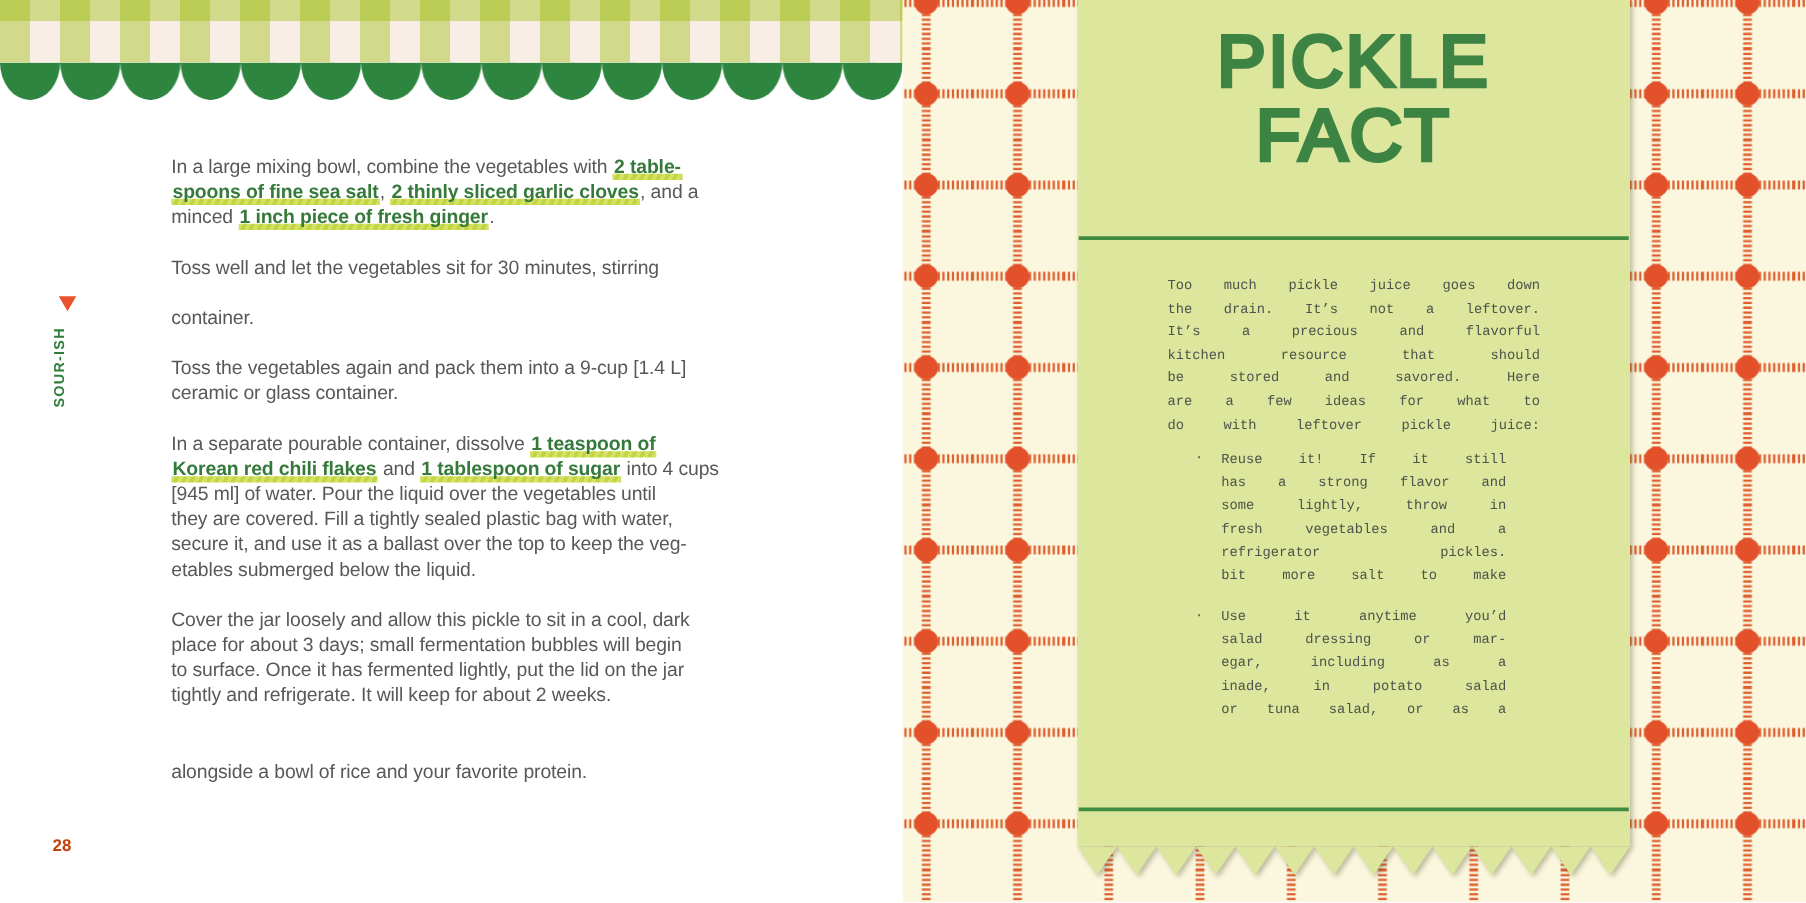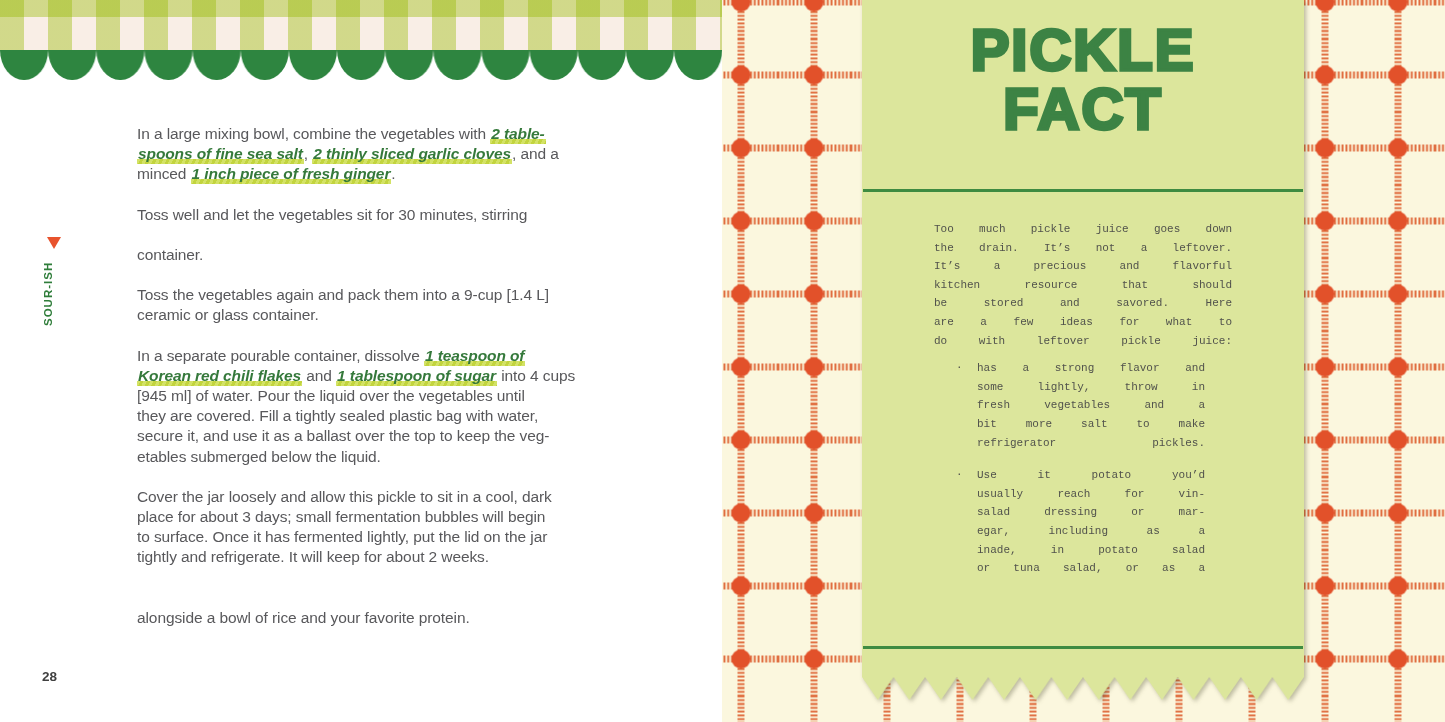--- a/index.html
+++ b/index.html
@@ -31,36 +31,36 @@
 
   .recipe{
     position:absolute;left:137px;top:124px;width:515px;
     color:#58585b;font-size:15.5px;line-height:20.2px;letter-spacing:-0.1px;
   }
   .recipe p{margin:0 0 20px 0;}
   .hl{
     color:#35793b;font-weight:700;
     background:repeating-linear-gradient(115deg,#d3e266 0 3px,#c2d43e 3px 6px) left bottom / 100% 5px no-repeat;
     padding:0 1px 2px 1px;
-    -webkit-box-decoration-break:clone;box-decoration-break:clone;font-style:italic;
+    -webkit-box-decoration-break:clone;box-decoration-break:clone;
   }
-  .page-num{position:absolute;left:42px;top:669px;color:#404040;font-weight:700;font-size:13.5px;text-align:right;}
+  .page-num{position:absolute;left:42px;top:669px;color:#c2410c;font-weight:700;font-size:13.5px;text-align:right;}
 
   
   .right-page{position:absolute;left:722px;top:0;width:723px;height:722px;}
   .plaid-bg{position:absolute;left:0;top:0;display:block;}
 
   .fact-panel-wrap{
     position:absolute;left:140px;top:0;width:442px;
     filter:drop-shadow(2px 2px 2px rgba(70,70,40,0.35));
   }
   .fact-panel{position:relative;width:442px;height:677px;background:#dce69c;}
   .panel-title{
     padding-top:20px;text-align:center;color:#3c8344;
-    font-weight:700;font-size:58px;line-height:59px;letter-spacing:2px;
+    font-weight:400;font-size:58px;line-height:59px;letter-spacing:2px;
     -webkit-text-stroke:3.5px #3c8344;
   }
   .panel-divider{position:absolute;left:1px;right:1px;height:0;border-top:3px solid #3e8b41;}
   .divider-top{top:189px;}
   .divider-bottom{top:646px;}
 
   .panel-body{
     position:absolute;left:72px;top:220px;width:298px;
     font-family:"Liberation Mono","DejaVu Sans Mono",monospace;
     font-size:11px;line-height:18.6px;color:#51524c;
@@ -130,30 +130,30 @@
               <div class="pline">the drain. It’s not a leftover.</div>
               <div class="pline">It’s a precious and flavorful</div>
               <div class="pline">kitchen resource that should</div>
               <div class="pline">be stored and savored. Here</div>
               <div class="pline">are a few ideas for what to</div>
               <div class="pline">do with leftover pickle juice:</div>
             </div>
           <div>
               <div class="bullet">
                 <span class="bullet-marker">·</span>
+                <div class="pline">Reuse it! If it still</div>
                 <div class="pline">has a strong flavor and</div>
                 <div class="pline">some lightly, throw in</div>
                 <div class="pline">fresh vegetables and a</div>
+                <div class="pline">refrigerator pickles.</div>
                 <div class="pline">bit more salt to make</div>
-                <div class="pline">refrigerator pickles.</div>
               </div>
               <div class="bullet">
                 <span class="bullet-marker">·</span>
-                <div class="pline">Use it potato you’d</div>
-                <div class="pline">usually reach for vin-</div>
+                <div class="pline">Use it anytime you’d</div>
                 <div class="pline">salad dressing or mar-</div>
                 <div class="pline">egar, including as a</div>
                 <div class="pline">inade, in potato salad</div>
                 <div class="pline">or tuna salad, or as a</div>
               </div>
             </div>
         </div>
 
         <div class="panel-divider divider-bottom"></div>
       </div>

